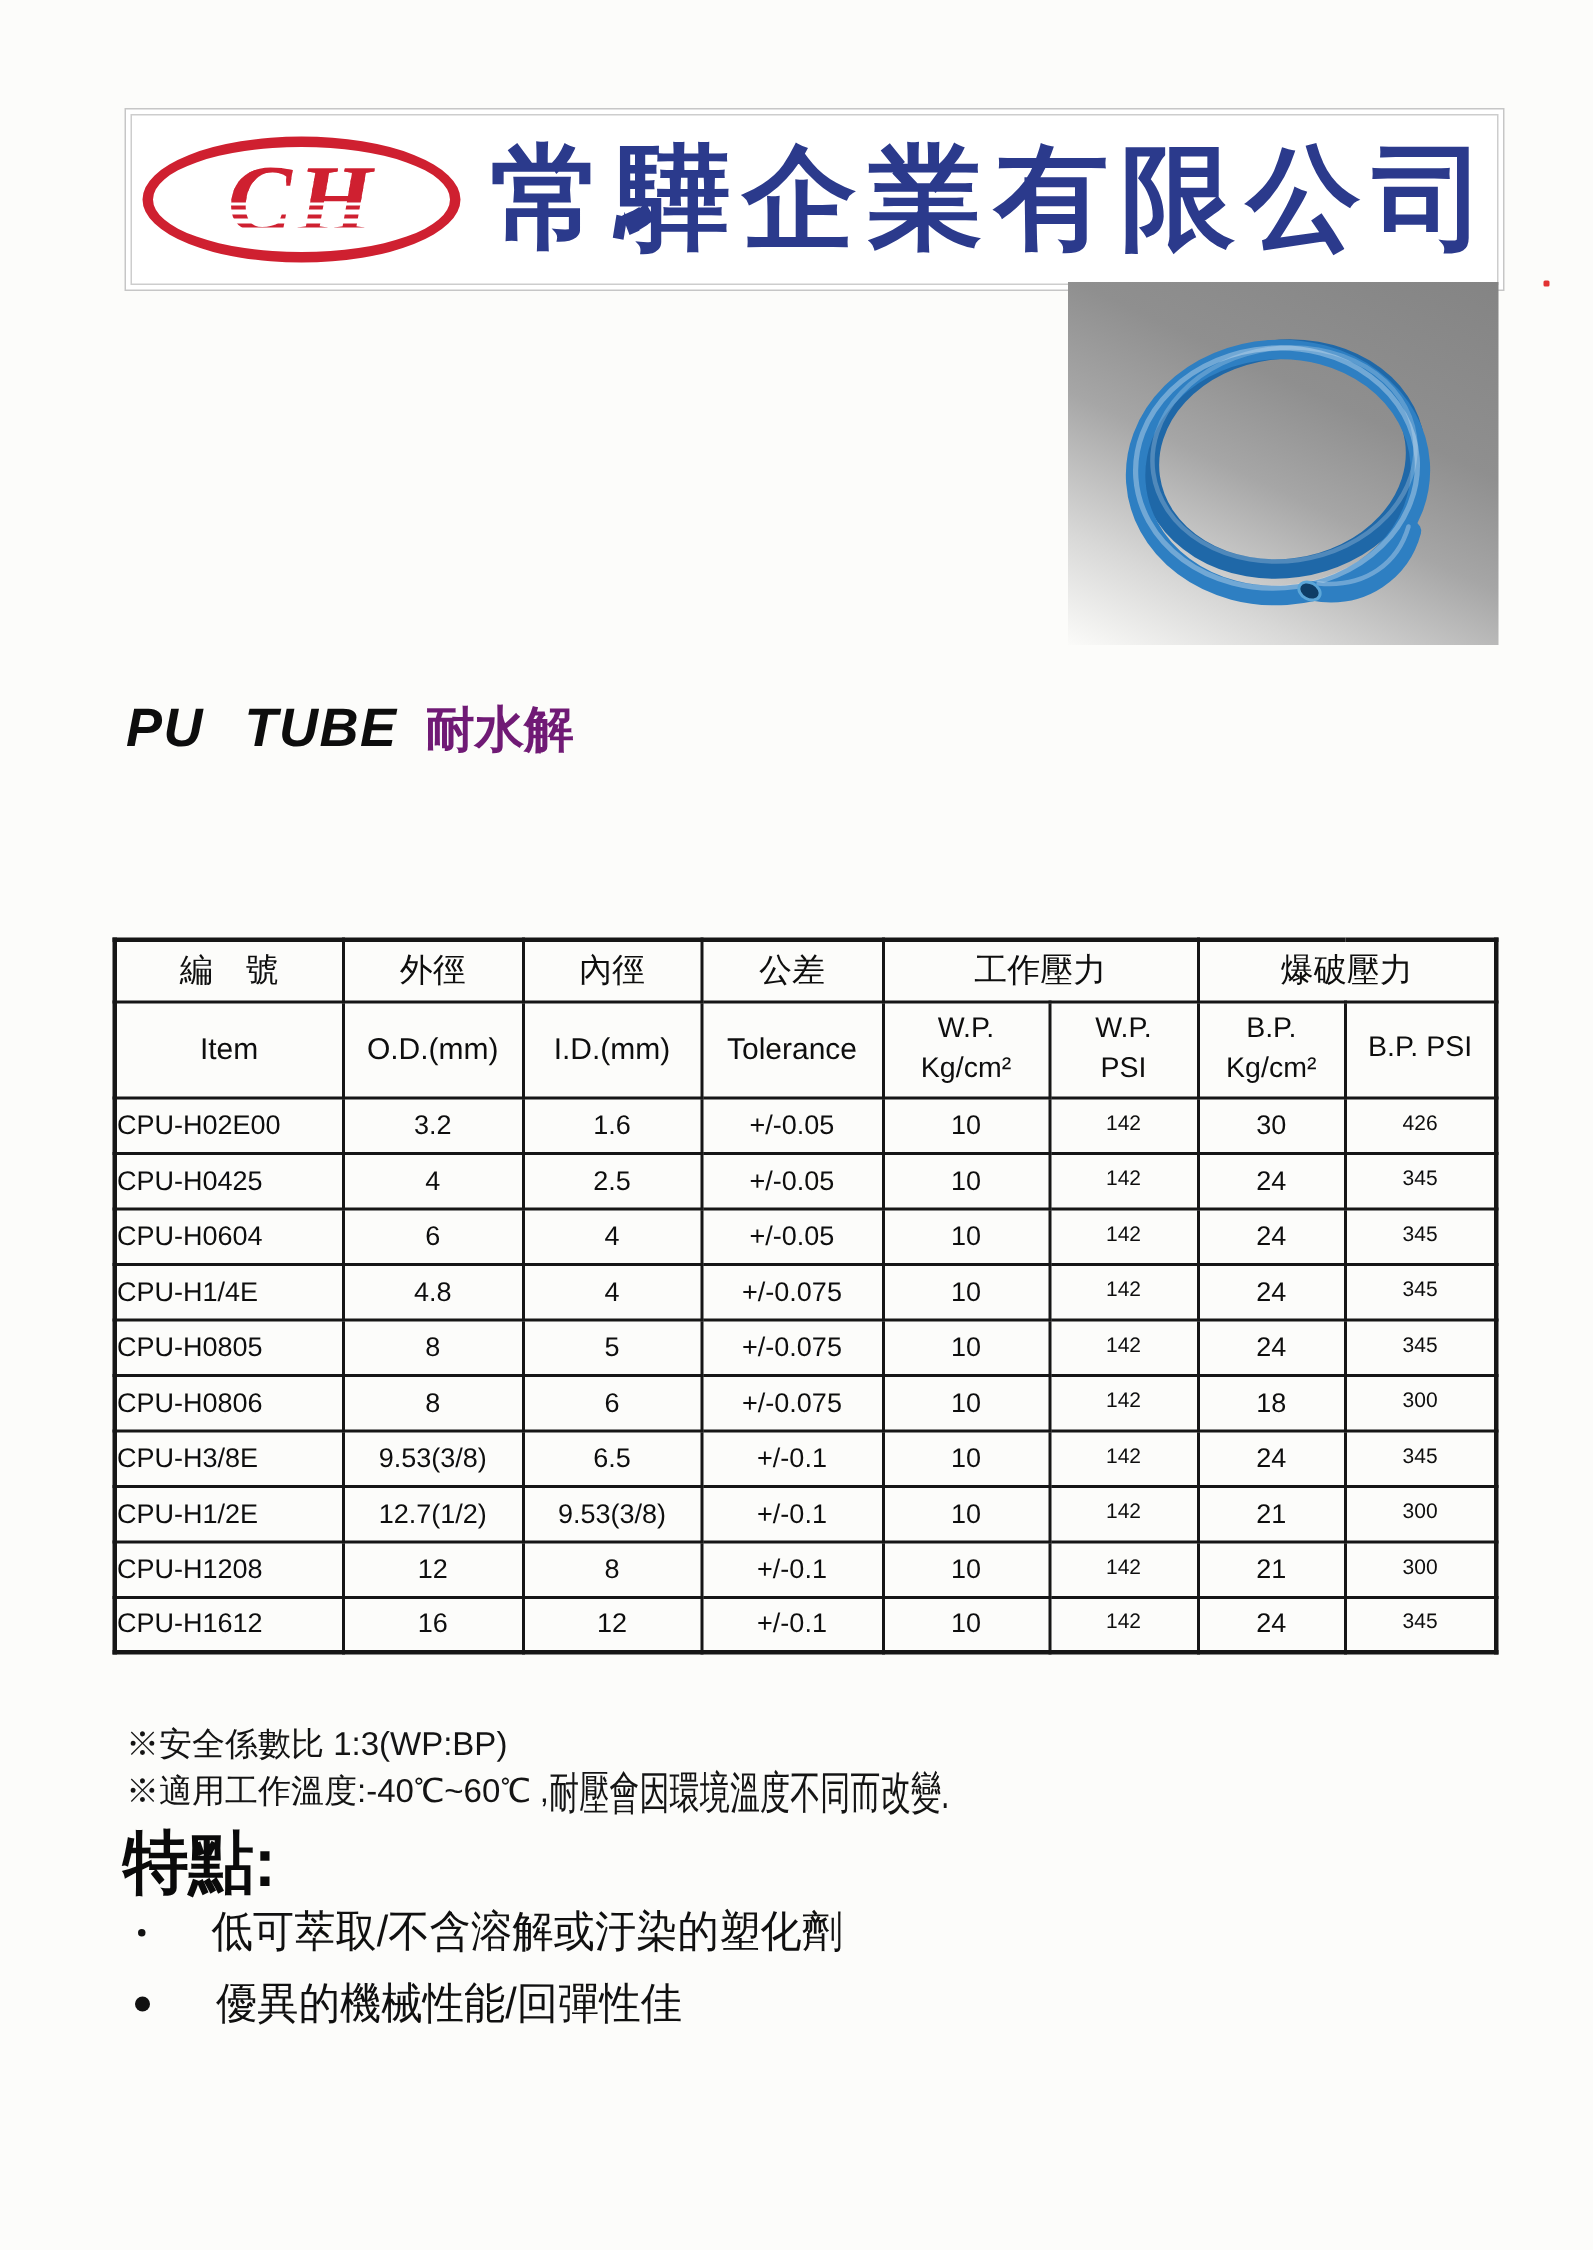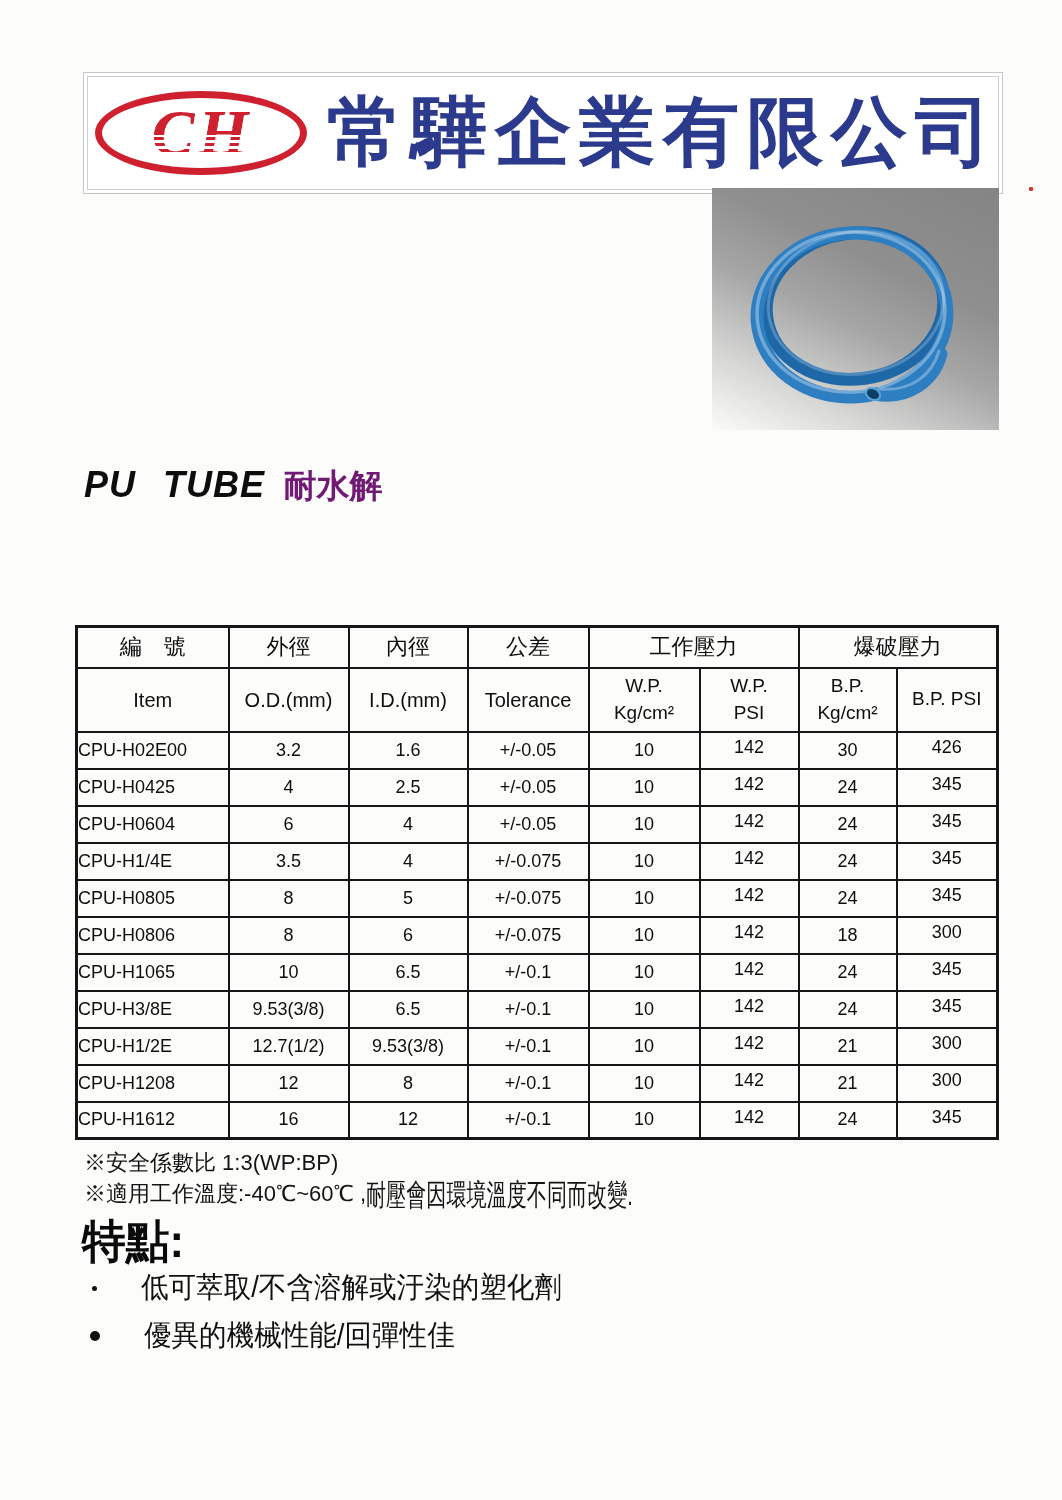--- a/index.html
+++ b/index.html
@@ -72,21 +72,21 @@
     border:2px solid #161616; text-align:center; vertical-align:middle;
     padding:0; font-weight:normal; overflow:hidden; white-space:nowrap;
   }
   tr.h1 th { height:41px; font-size:22px; }
   th.idh { vertical-align:bottom; padding-bottom:5px; }
   tr.h2 th { height:64px; font-size:20px; line-height:1.4; }
   tr.h2 th.press { font-size:19px; }
   th.bp-psi { vertical-align:top; padding-top:12px; }
   #spec-table tbody td { height:37px; font-size:18px; }
   #spec-table td.item-cell { text-align:left; padding-left:0; }
-  #spec-table td.small-num { font-size:18px; padding-bottom:5px; }
+  #spec-table td.small-num { font-size:14px; padding-bottom:5px; }
 
   
   .note { position:absolute; left:84px; font-size:22px; color:#141414; white-space:nowrap; }
   #note-1 { top:1148px; }
   #note-2 { top:1179px; }
   #note-2 .condensed {
     display:inline-block; font-size:30px; line-height:30px;
     transform:scaleX(0.67); transform-origin:0 60%; vertical-align:-4px;
   }
 
@@ -204,21 +204,21 @@
         <td>6</td>
         <td>4</td>
         <td>+/-0.05</td>
         <td>10</td>
         <td class="small-num">142</td>
         <td>24</td>
         <td class="small-num">345</td>
       </tr>
       <tr>
         <td class="item-cell">CPU-H1/4E</td>
-        <td>3.5</td>
+        <td>4.8</td>
         <td>4</td>
         <td>+/-0.075</td>
         <td>10</td>
         <td class="small-num">142</td>
         <td>24</td>
         <td class="small-num">345</td>
       </tr>
       <tr>
         <td class="item-cell">CPU-H0805</td>
         <td>8</td>
@@ -231,30 +231,20 @@
       </tr>
       <tr>
         <td class="item-cell">CPU-H0806</td>
         <td>8</td>
         <td>6</td>
         <td>+/-0.075</td>
         <td>10</td>
         <td class="small-num">142</td>
         <td>18</td>
         <td class="small-num">300</td>
-      </tr>
-      <tr>
-        <td class="item-cell">CPU-H1065</td>
-        <td>10</td>
-        <td>6.5</td>
-        <td>+/-0.1</td>
-        <td>10</td>
-        <td class="small-num">142</td>
-        <td>24</td>
-        <td class="small-num">345</td>
       </tr>
       <tr>
         <td class="item-cell">CPU-H3/8E</td>
         <td>9.53(3/8)</td>
         <td>6.5</td>
         <td>+/-0.1</td>
         <td>10</td>
         <td class="small-num">142</td>
         <td>24</td>
         <td class="small-num">345</td>

